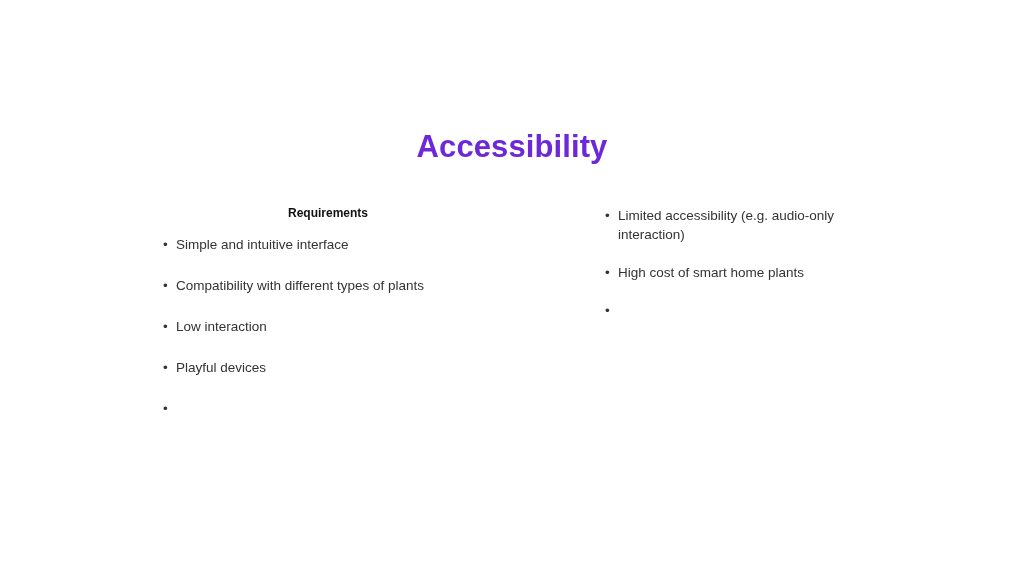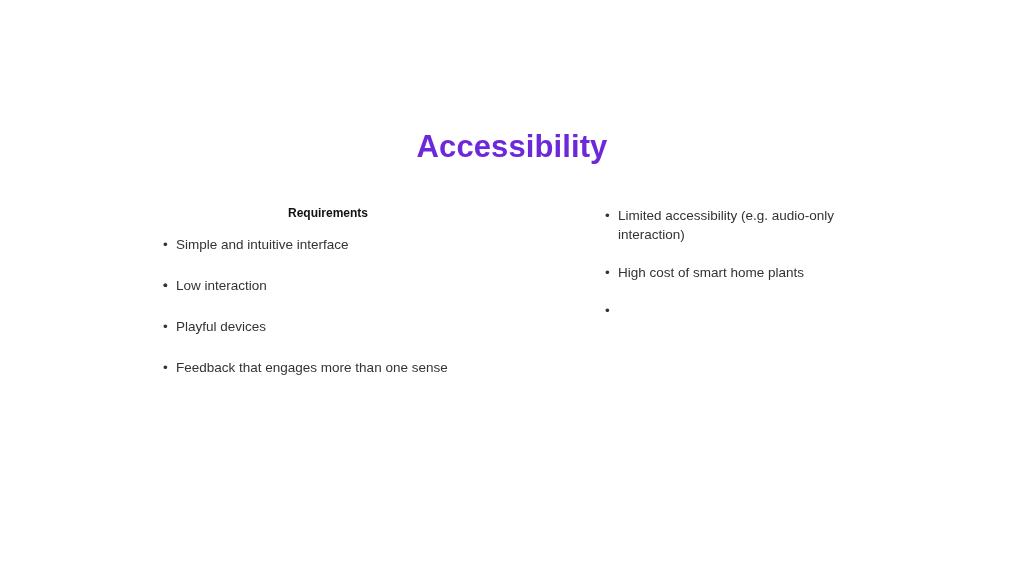--- a/index.html
+++ b/index.html
@@ -109,32 +109,32 @@
 
     <div class="column column-left">
       <div class="column-heading">Requirements</div>
       <ul class="bullet-list">
         <li class="bullet-item">
           <span class="bullet-dot">•</span>
           <span>Simple and intuitive interface</span>
         </li>
         <li class="bullet-item">
           <span class="bullet-dot">•</span>
+          <span>Compatibility with different types of plants</span>
         </li>
         <li class="bullet-item">
           <span class="bullet-dot">•</span>
           <span>Low interaction</span>
         </li>
         <li class="bullet-item">
           <span class="bullet-dot">•</span>
           <span>Playful devices</span>
         </li>
         <li class="bullet-item">
           <span class="bullet-dot">•</span>
-          <span>Feedback that engages more than one sense</span>
         </li>
       </ul>
     </div>
 
     <div class="column column-right">
       <ul class="bullet-list">
         <li class="bullet-item">
           <span class="bullet-dot">•</span>
           <span>Limited accessibility (e.g. audio-only interaction)</span>
         </li>

